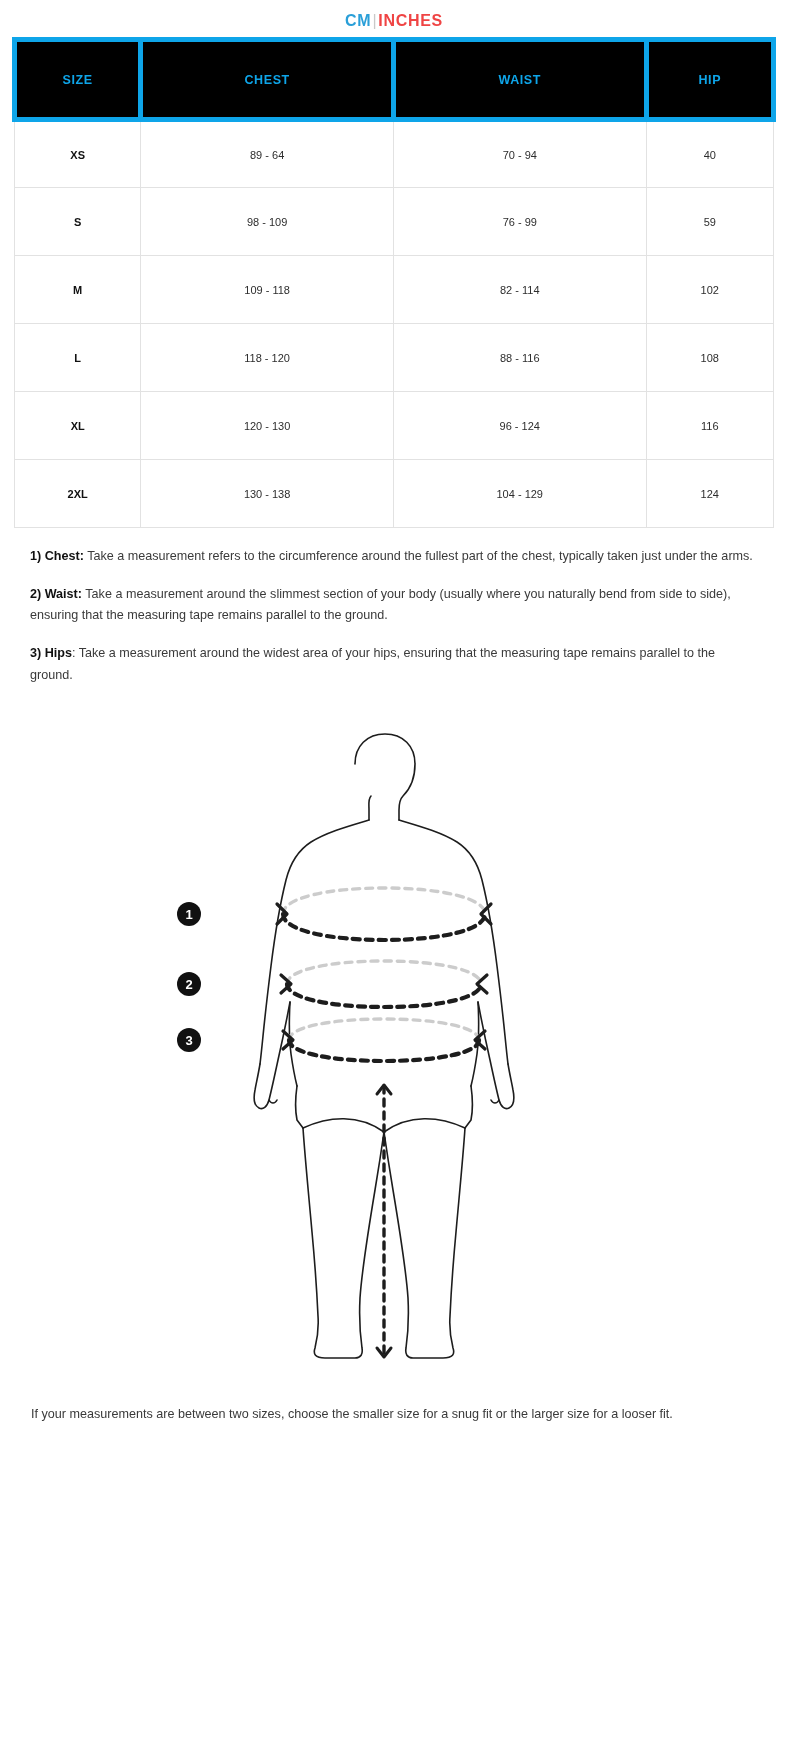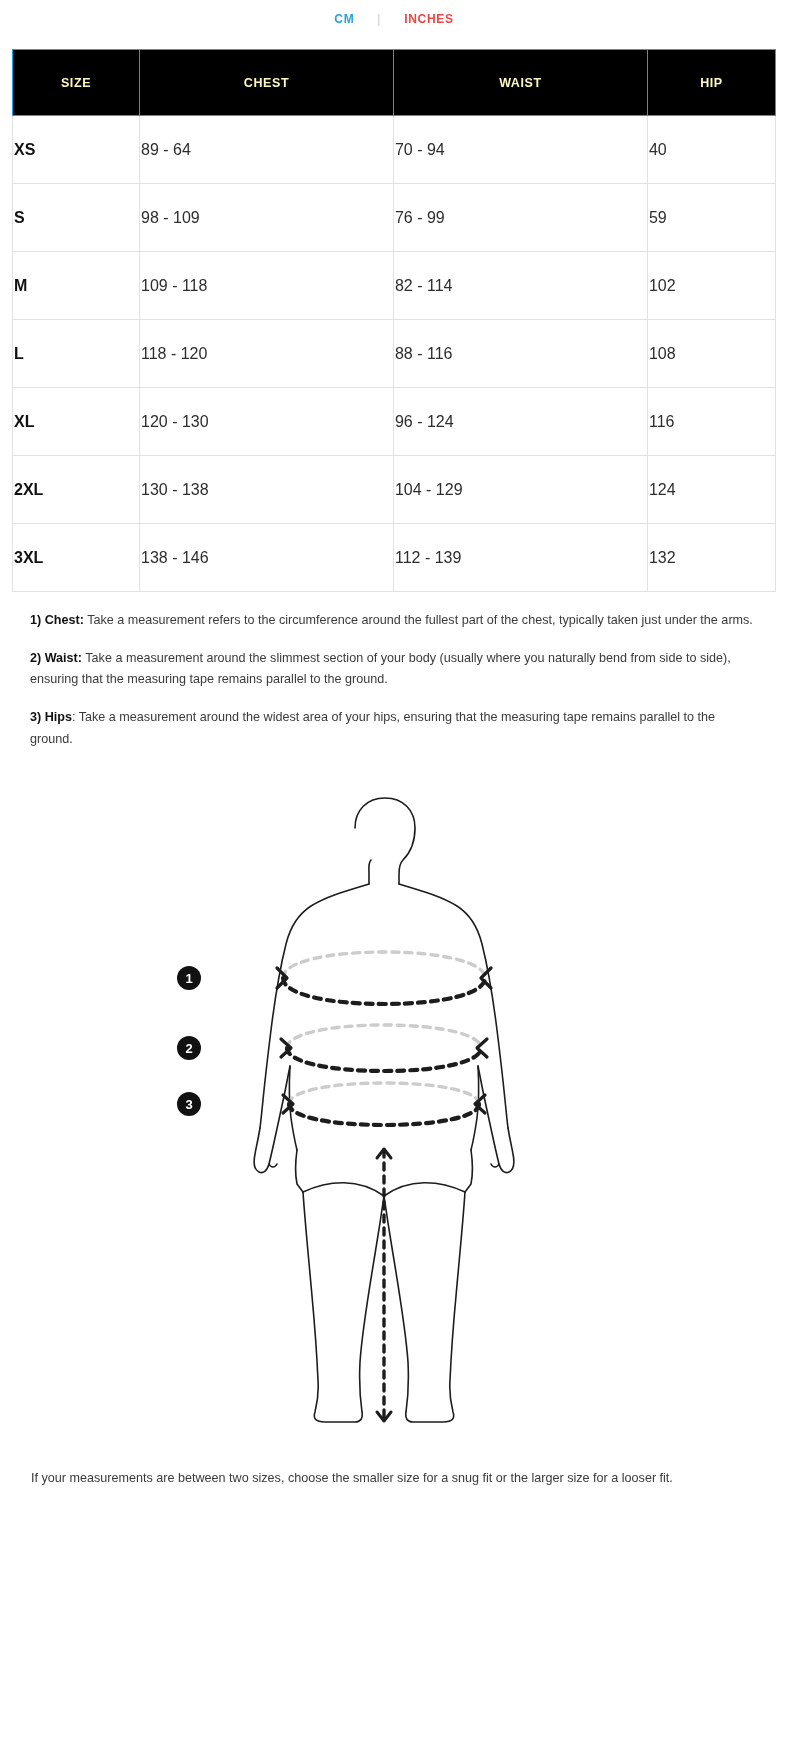--- a/index.html
+++ b/index.html
@@ -18,23 +18,23 @@
   .page {
     width: 788px;
     padding: 0 12px;
   }
 
   
   .unit-bar {
     display: flex;
     justify-content: center;
     align-items: center;
-    gap: 23px;
-    padding: 12px 0 23px 0;
-    font-size: 12px;
+    gap: 1px;
+    padding: 12px 0 7px 0;
+    font-size: 16px;
     font-weight: bold;
     letter-spacing: 0.7px;
   }
   .unit-active {
     color: #2a9fd8;
     cursor: pointer;
   }
   .unit-sep {
     color: #c9c9c9;
     font-weight: normal;
@@ -45,33 +45,33 @@
   }
 
   
   table.size-table {
     width: 764px;
     border-collapse: collapse;
     table-layout: fixed;
   }
   table.size-table th {
     background: #000000;
-    color: #fef9c3;
+    color: #0ea5e9;
     font-size: 12.5px;
     font-weight: bold;
     letter-spacing: 0.6px;
-    height: 66px;
+    height: 80px;
     text-align: center;
-    border: 1px solid #0ea5e9;
+    border: 5px solid #0ea5e9;
   }
   table.size-table td {
     border: 1px solid #e2e2e2;
     height: 68px;
-    text-align: left;
-    font-size: 16px;
+    text-align: center;
+    font-size: 11px;
     color: #2d2d2d;
   }
   table.size-table td.size-col {
     font-weight: bold;
     color: #111111;
   }
   col.c1 { width: 117px; }
   col.c2 { width: 234px; }
   col.c3 { width: 234px; }
   col.c4 { width: 118px; }
@@ -159,26 +159,20 @@
         <td class="size-col">XL</td>
         <td>120 - 130</td>
         <td>96 - 124</td>
         <td>116</td>
       </tr>
       <tr>
         <td class="size-col">2XL</td>
         <td>130 - 138</td>
         <td>104 - 129</td>
         <td>124</td>
-      </tr>
-      <tr>
-        <td class="size-col">3XL</td>
-        <td>138 - 146</td>
-        <td>112 - 139</td>
-        <td>132</td>
       </tr>
     </tbody>
   </table>
 
   <div class="notes">
     <p><b>1) Chest:</b><span> Take a measurement refers to the circumference around the fullest part of the chest, typically taken just under the arms.</span></p>
     <p><b>2) Waist:</b><span> Take a measurement around the slimmest section of your body (usually where you naturally bend from side to side), ensuring that the measuring tape remains parallel to the ground.</span></p>
     <p><b>3) Hips</b><span>: Take a measurement around the widest area of your hips, ensuring that the measuring tape remains parallel to the ground.</span></p>
   </div>
 

